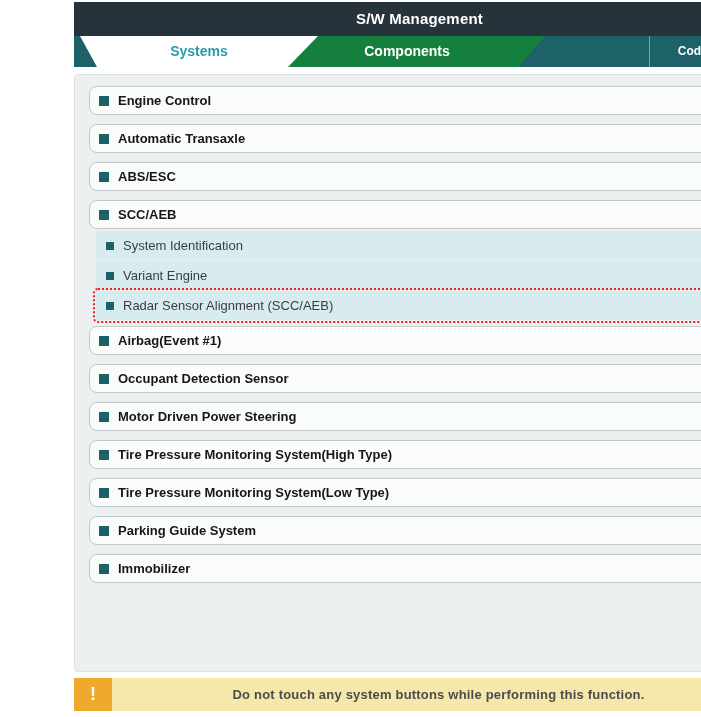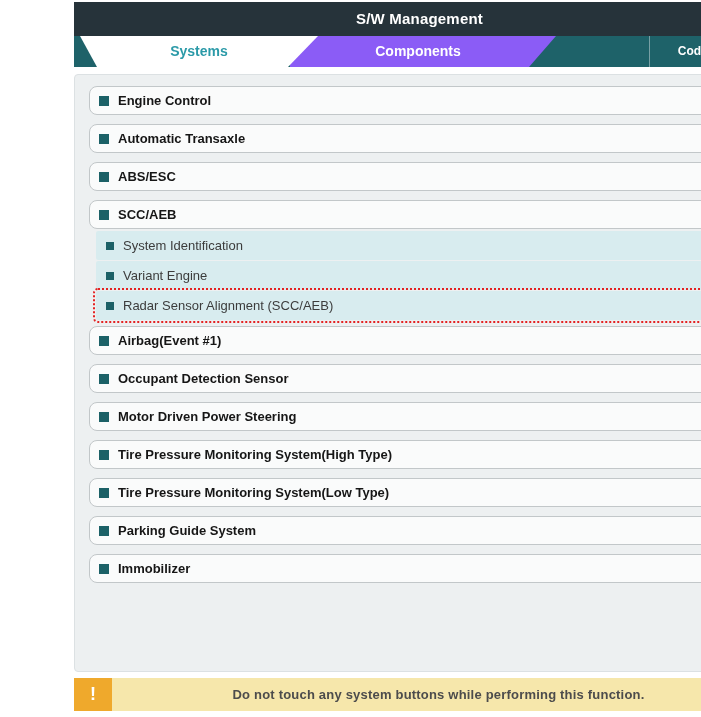--- a/index.html
+++ b/index.html
@@ -21,21 +21,21 @@
 
   
   .tabbar{position:relative;height:31px;background:#1e6269;}
   .tab{position:absolute;top:0;height:31px;line-height:31px;text-align:center;
        font-size:14px;font-weight:bold;cursor:pointer;}
   .tab-systems{
     left:6px;width:238px;background:#ffffff;color:#2b9aa8;z-index:3;
     clip-path:polygon(0 0,100% 0,calc(100% - 30px) 100%,17px 100%);
   }
   .tab-components{
-    left:216px;width:266px;background:#8b5cf6;color:#ffffff;z-index:2;
+    left:205px;width:266px;background:#15803d;color:#ffffff;z-index:2;
     clip-path:polygon(0 0,100% 0,calc(100% - 27px) 100%,0 100%);
     padding-right:10px;box-sizing:border-box;
   }
   .unfold-all{
     position:absolute;right:0;top:0;width:116px;height:31px;line-height:31px;
     text-align:center;color:#ffffff;font-size:12px;font-weight:bold;cursor:pointer;
     border-left:1px solid rgba(255,255,255,.4);box-sizing:border-box;z-index:1;
   }
 
   

